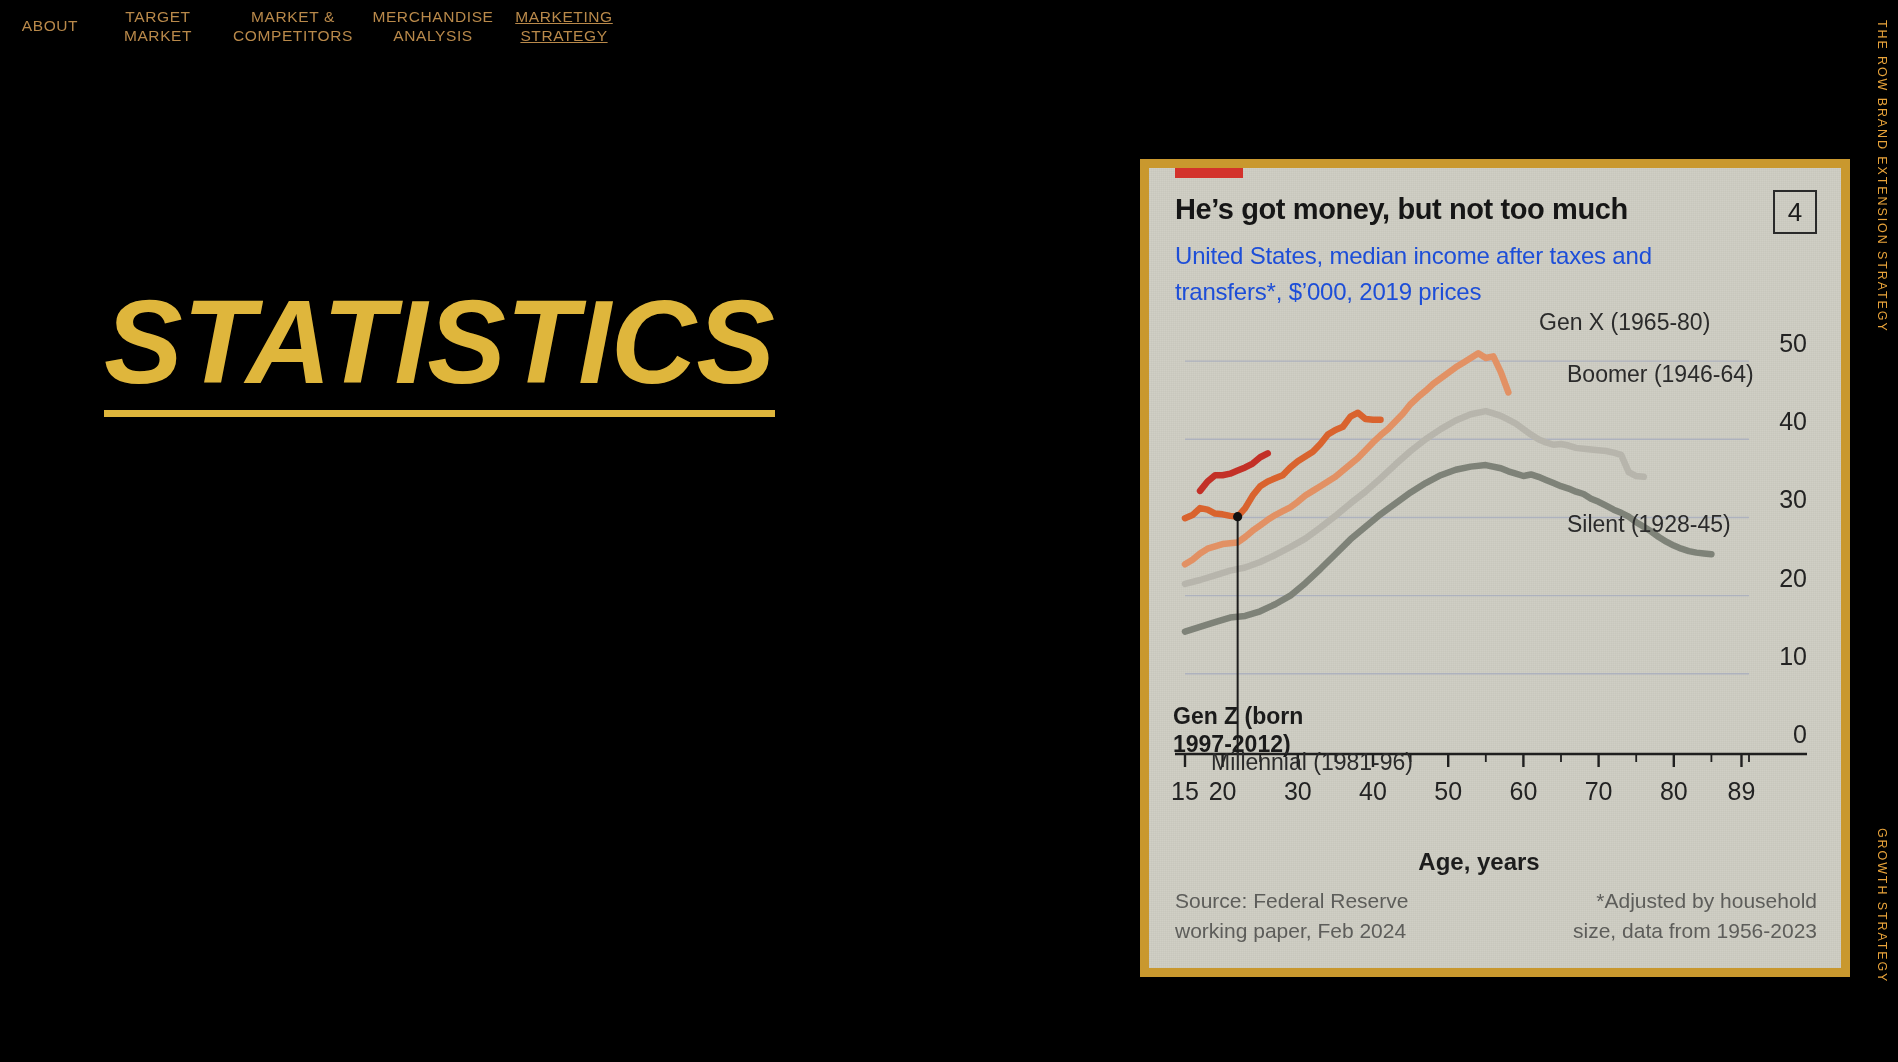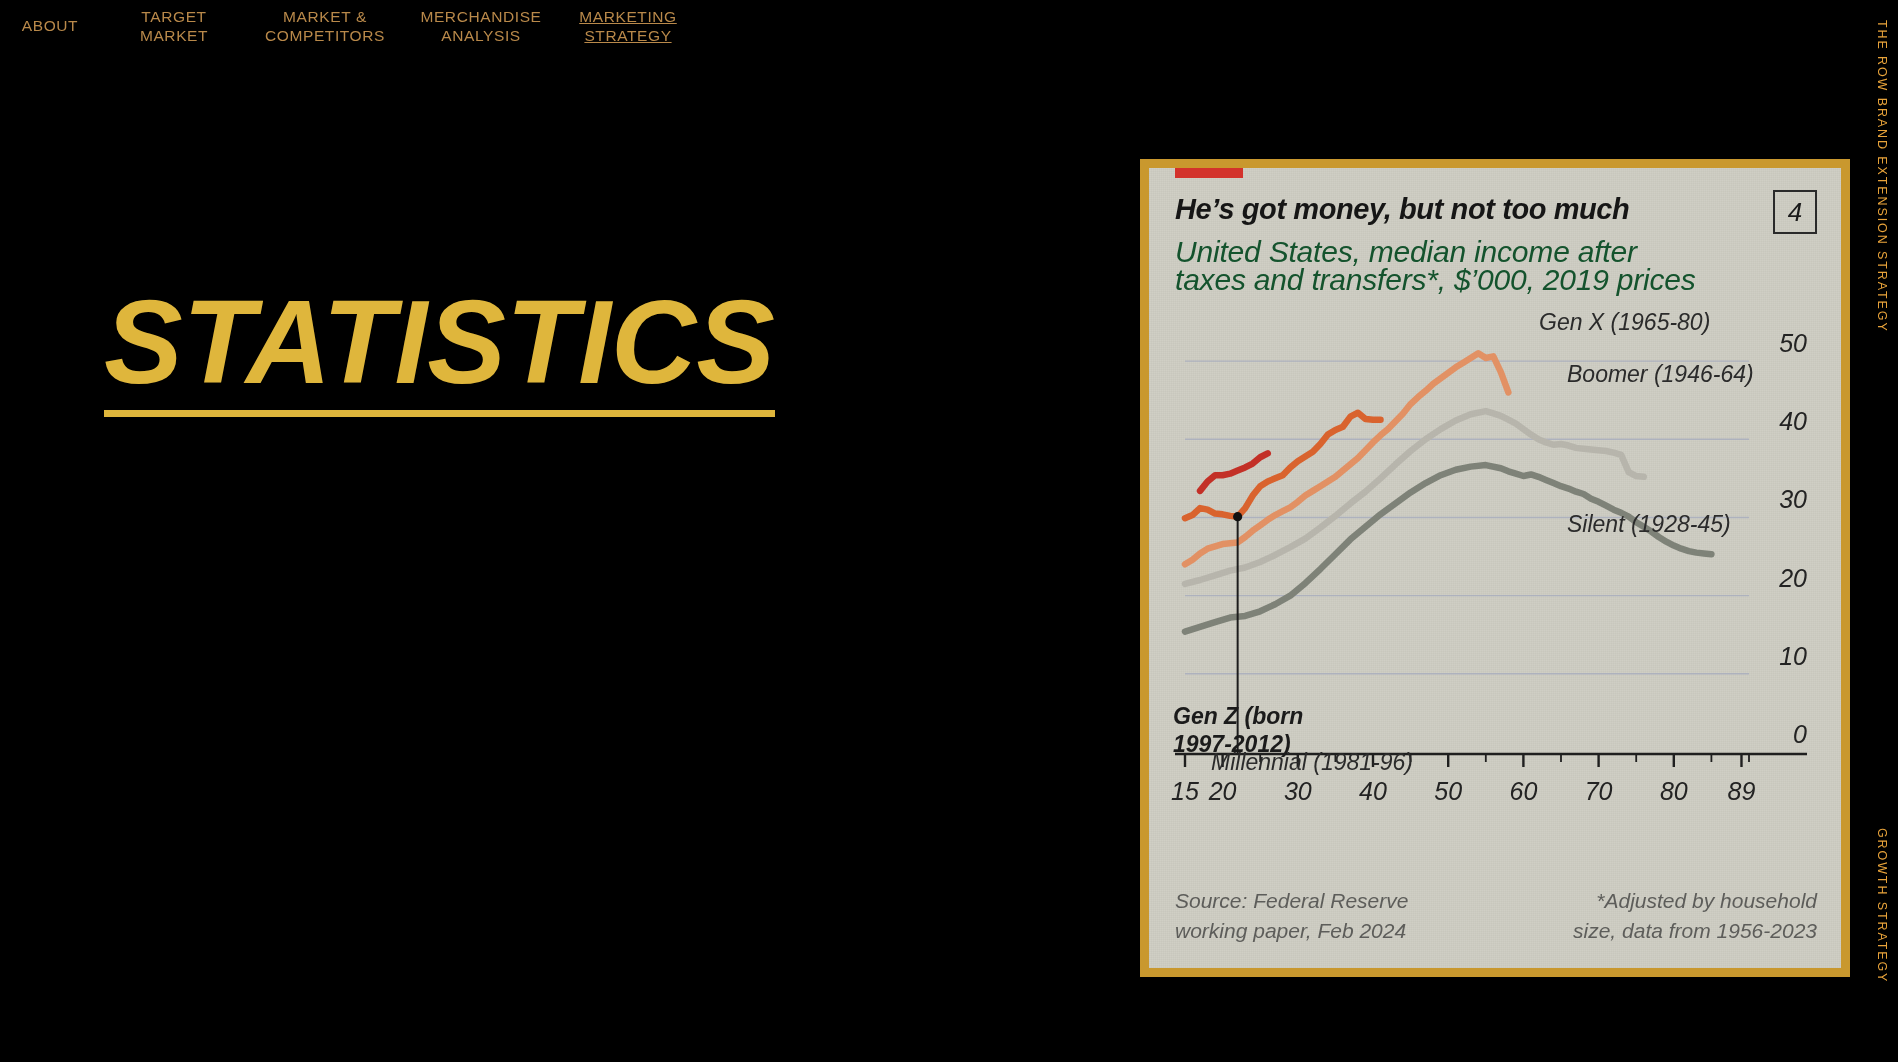--- a/index.html
+++ b/index.html
@@ -19,21 +19,21 @@
 
   
   #top-nav {
     position: absolute;
     top: 6px;
     left: 0;
     width: 700px;
     height: 60px;
     display: flex;
     align-items: flex-start;
-    gap: 16px;
+    gap: 0px;
     padding-left: 10px;
     box-sizing: border-box;
   }
   .nav-item {
     color: #B9894A;
     font-size: 15.5px;
     letter-spacing: 0.6px;
     line-height: 18.5px;
     text-align: center;
     text-transform: uppercase;
@@ -95,21 +95,20 @@
   
   #chart-card {
     position: absolute;
     left: 1100px;
     top: 143px;
     width: 710px;
     height: 818px;
     background: #C9982E;
     padding: 9px;
     box-sizing: border-box;
-    font-style: italic;
   }
   #chart-card-inner {
     width: 100%;
     height: 100%;
     background: #CFCEC4;
     position: relative;
     box-sizing: border-box;
     padding: 0;
     overflow: hidden;
   }
@@ -155,24 +154,24 @@
     font-size: 26px;
     line-height: 40px;
     text-align: center;
     font-family: "Liberation Sans", sans-serif;
   }
   #chart-subtitle {
     position: absolute;
     left: 26px;
     top: 70px;
     width: 540px;
-    color: #14532d;
-    font-size: 30px;
+    color: #1d4ed8;
+    font-size: 24px;
     font-weight: 400;
-    line-height: 28px;
+    line-height: 36px;
     letter-spacing: -0.2px;
     font-family: "Liberation Sans", sans-serif;
   }
 
   
   #plot-wrap {
     position: absolute;
     left: 0;
     top: 136px;
     width: 692px;
@@ -322,20 +321,21 @@
             <text x="24" y="420" class="series-label-bold">Gen Z (born</text>
             <text x="24" y="448" class="series-label-bold">1997-2012)</text>
             <text x="62" y="466" class="series-label">Millennial (1981-96)</text>
             <text x="390" y="26" class="series-label">Gen X (1965-80)</text>
             <text x="418" y="78" class="series-label">Boomer (1946-64)</text>
             <text x="418" y="228" class="series-label">Silent (1928-45)</text>
           </g>
       </svg>
     </div>
 
+    <div id="x-axis-title">Age, years</div>
 
     <div id="chart-footer">
       <div id="chart-source">Source: Federal Reserve
 working paper, Feb 2024</div>
       <div id="chart-note">*Adjusted by household
 size, data from 1956-2023</div>
     </div>
 
   </div>
 </figure>

